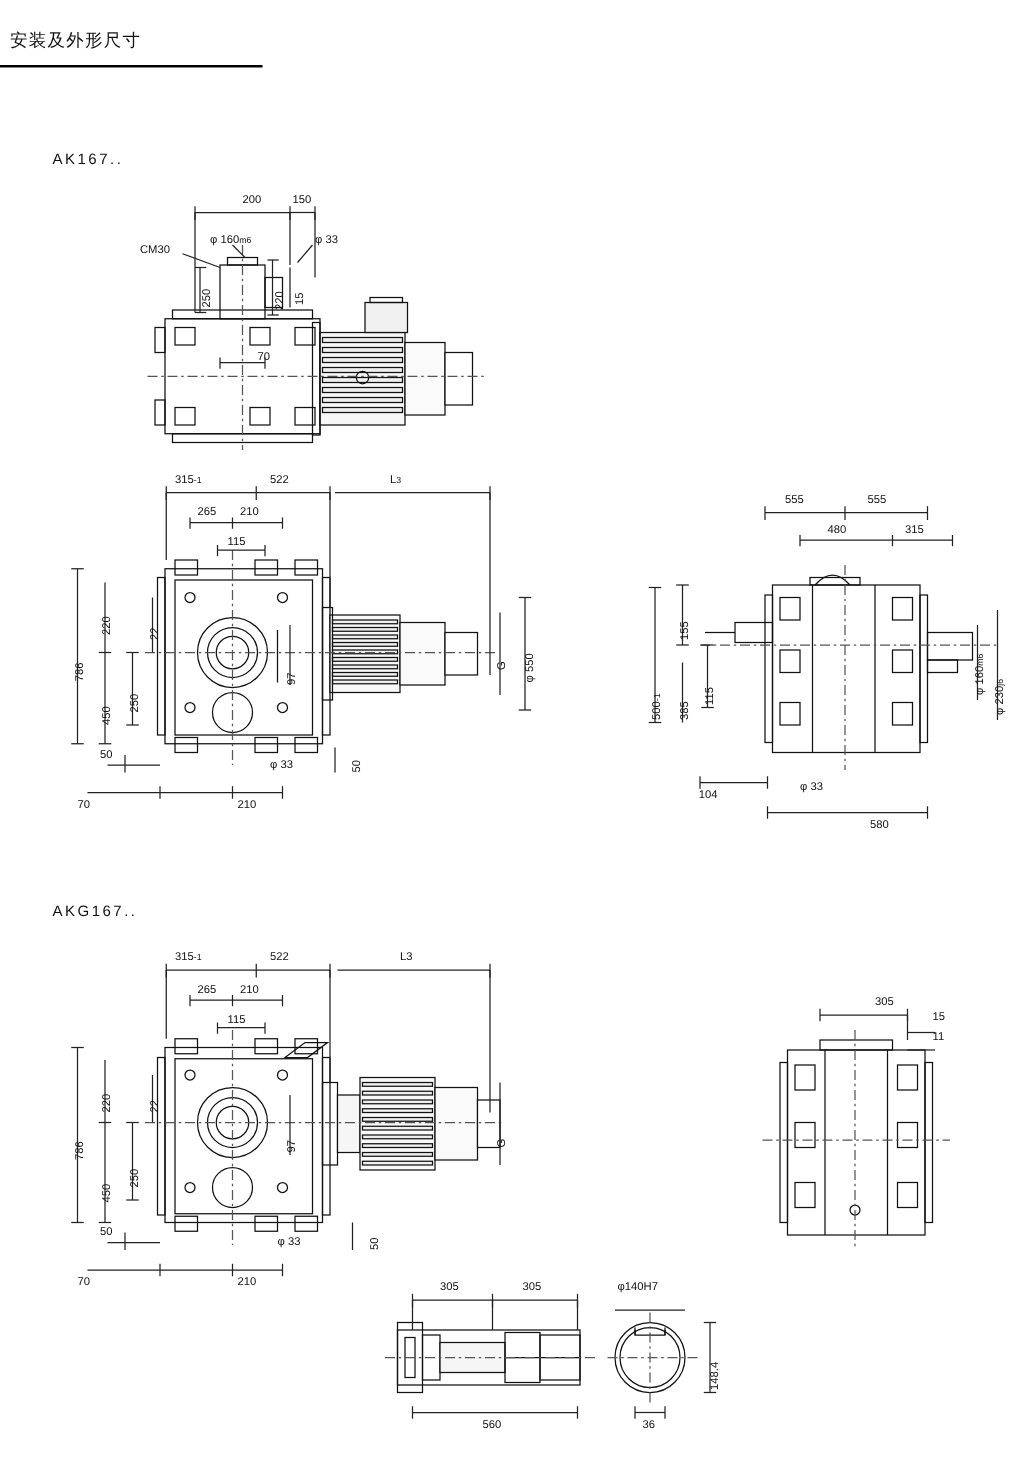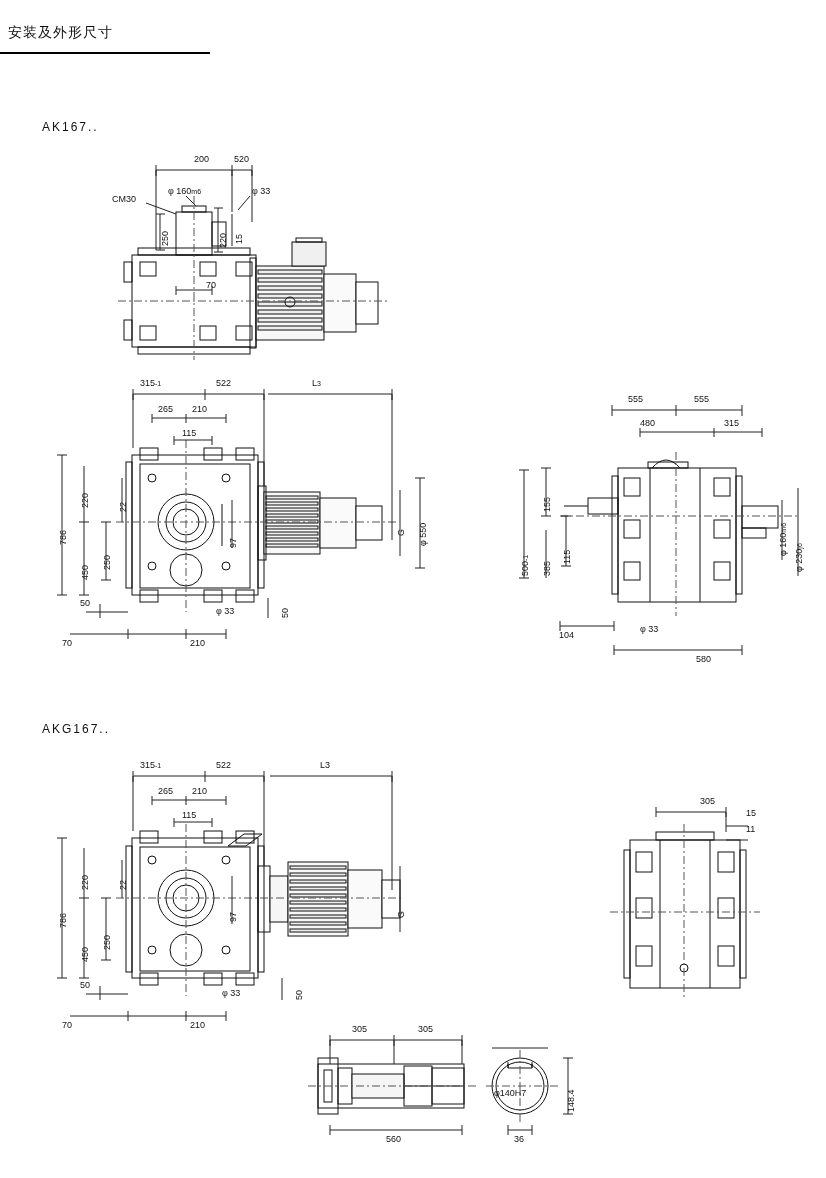--- a/index.html
+++ b/index.html
@@ -117,21 +117,21 @@
         <line x1="214" y1="252" x2="223" y2="252"></line>
 
         <line x1="232" y1="214" x2="232" y2="246"></line>
 
         <line x1="146" y1="203" x2="176" y2="214"></line>
         <line x1="186" y1="196" x2="196" y2="206"></line>
         <line x1="250" y1="196" x2="238" y2="210"></line>
       </g>
     </svg>
     <div class="dimtxt" style="left:194px;top:154px;">200</div>
-    <div class="dimtxt" style="left:234px;top:154px;">520</div>
+    <div class="dimtxt" style="left:234px;top:154px;">150</div>
     <div class="dimtxt" style="left:112px;top:194px;">CM30</div>
     <div class="dimtxt" style="left:168px;top:186px;"><span>φ 160</span><span style="font-size:7px;">m6</span></div>
     <div class="dimtxt" style="left:252px;top:186px;">φ 33</div>
     <div class="dimtxt v" style="left:160px;top:246px;">250</div>
     <div class="dimtxt v" style="left:218px;top:248px;">220</div>
     <div class="dimtxt v" style="left:234px;top:244px;">15</div>
     <div class="dimtxt" style="left:206px;top:280px;">70</div>
   </div>
 
   <div class="drawing" style="left:0;top:0;width:826px;height:1178px;">
@@ -325,21 +325,21 @@
         <line x1="614" y1="650" x2="742" y2="650"></line>
         <line x1="614" y1="645" x2="614" y2="655"></line>
         <line x1="742" y1="645" x2="742" y2="655"></line>
 
         <line x1="782" y1="500" x2="782" y2="560"></line>
         <line x1="798" y1="488" x2="798" y2="576"></line>
       </g>
     </svg>
     <div class="dimtxt" style="left:628px;top:394px;">555</div>
     <div class="dimtxt" style="left:694px;top:394px;">555</div>
-    <div class="dimtxt" style="left:640px;top:418px;">480</div>
+    <div class="dimtxt" style="left:662px;top:418px;">480</div>
     <div class="dimtxt" style="left:724px;top:418px;">315</div>
     <div class="dimtxt v" style="left:542px;top:512px;">155</div>
     <div class="dimtxt v" style="left:520px;top:576px;"><span>500</span><span style="font-size:7px;">-1</span></div>
     <div class="dimtxt v" style="left:542px;top:576px;">385</div>
     <div class="dimtxt v" style="left:562px;top:564px;">115</div>
     <div class="dimtxt" style="left:559px;top:630px;">104</div>
     <div class="dimtxt" style="left:640px;top:624px;">φ 33</div>
     <div class="dimtxt" style="left:666px;top:654px;margin-left:30px;">580</div>
     <div class="dimtxt v" style="left:778px;top:556px;"><span>φ 160</span><span style="font-size:7px;">m6</span></div>
     <div class="dimtxt v" style="left:794px;top:572px;"><span>φ 230</span><span style="font-size:7px;">j6</span></div>
@@ -539,18 +539,18 @@
       <g stroke="#222" stroke-width="1">
         <line x1="492" y1="1048" x2="548" y2="1048"></line>
         <line x1="568" y1="1058" x2="568" y2="1114"></line>
         <line x1="563" y1="1058" x2="573" y2="1058"></line>
         <line x1="563" y1="1114" x2="573" y2="1114"></line>
         <line x1="508" y1="1130" x2="532" y2="1130"></line>
         <line x1="508" y1="1125" x2="508" y2="1135"></line>
         <line x1="532" y1="1125" x2="532" y2="1135"></line>
       </g>
     </svg>
-    <div class="dimtxt" style="left:494px;top:1088px;text-align:right;">φ140H7</div>
+    <div class="dimtxt" style="left:494px;top:1024px;text-align:right;">φ140H7</div>
     <div class="dimtxt v" style="left:566px;top:1112px;">148.4</div>
     <div class="dimtxt" style="left:514px;top:1134px;">36</div>
   </div>
 
 </div>
 
 </body></html>

